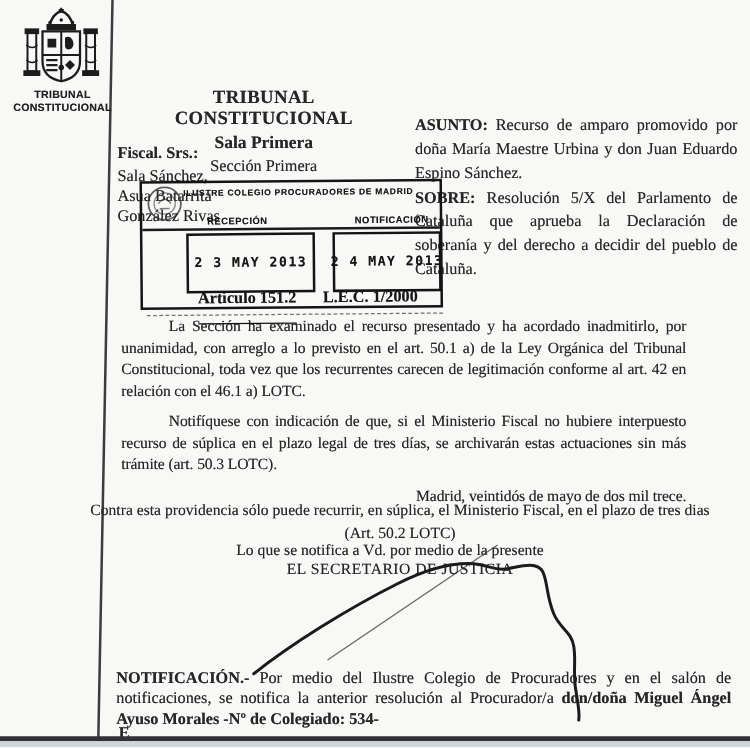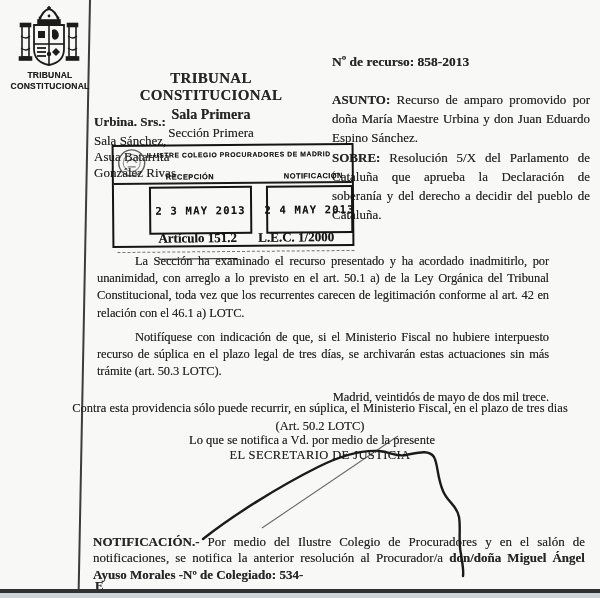--- a/index.html
+++ b/index.html
@@ -149,28 +149,27 @@
     <div>TRIBUNAL</div>
     <div>CONSTITUCIONAL</div>
   </div>
 
   <div class="court-header scan">
     <div class="court">TRIBUNAL CONSTITUCIONAL</div>
     <div class="chamber">Sala Primera</div>
     <div class="section">Sección Primera</div>
   </div>
 
-  <div class="case-number scan">Nº de recurso: 858-2013</div>
 
   <div class="right-col scan" style="top:90px;">
     <b>ASUNTO:</b><span> Recurso de amparo promovido por doña María Maestre Urbina y don Juan Eduardo Espino Sánchez.</span>
   </div>
 
   <div class="magistrates scan">
-    <div class="mg-head">Urbina. Srs.:</div>
+    <div class="mg-head">Fiscal. Srs.:</div>
     <div class="mg-name">Sala Sánchez,</div>
     <div class="mg-name">Asua Batarrita</div>
     <div class="mg-name">González Rivas</div>
   </div>
 
   <div class="right-col scan" style="top:148px;">
     <b>SOBRE:</b><span> Resolución 5/X del Parlamento de Cataluña que aprueba la Declaración de soberanía y del derecho a decidir del pueblo de Cataluña.</span>
   </div>
 
   <div class="stamp scan">

